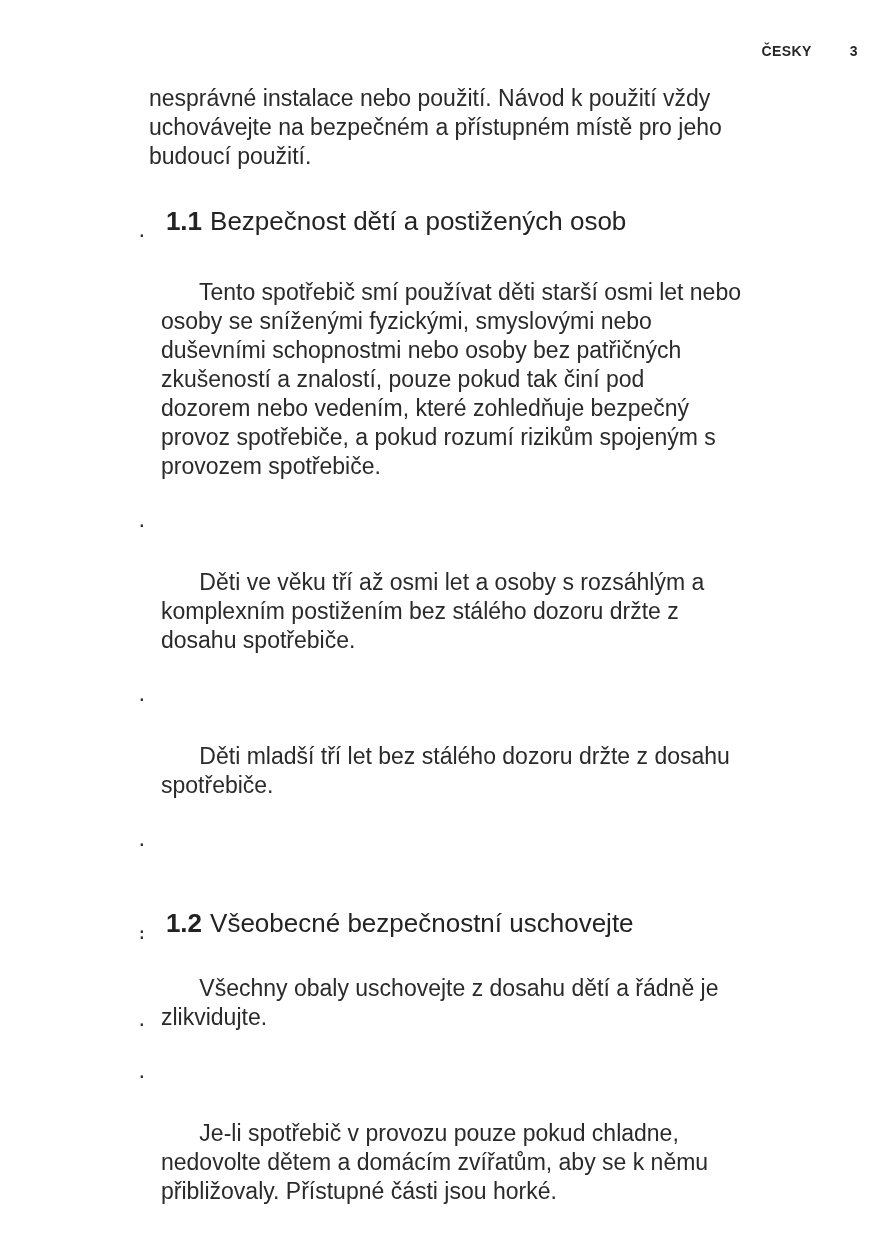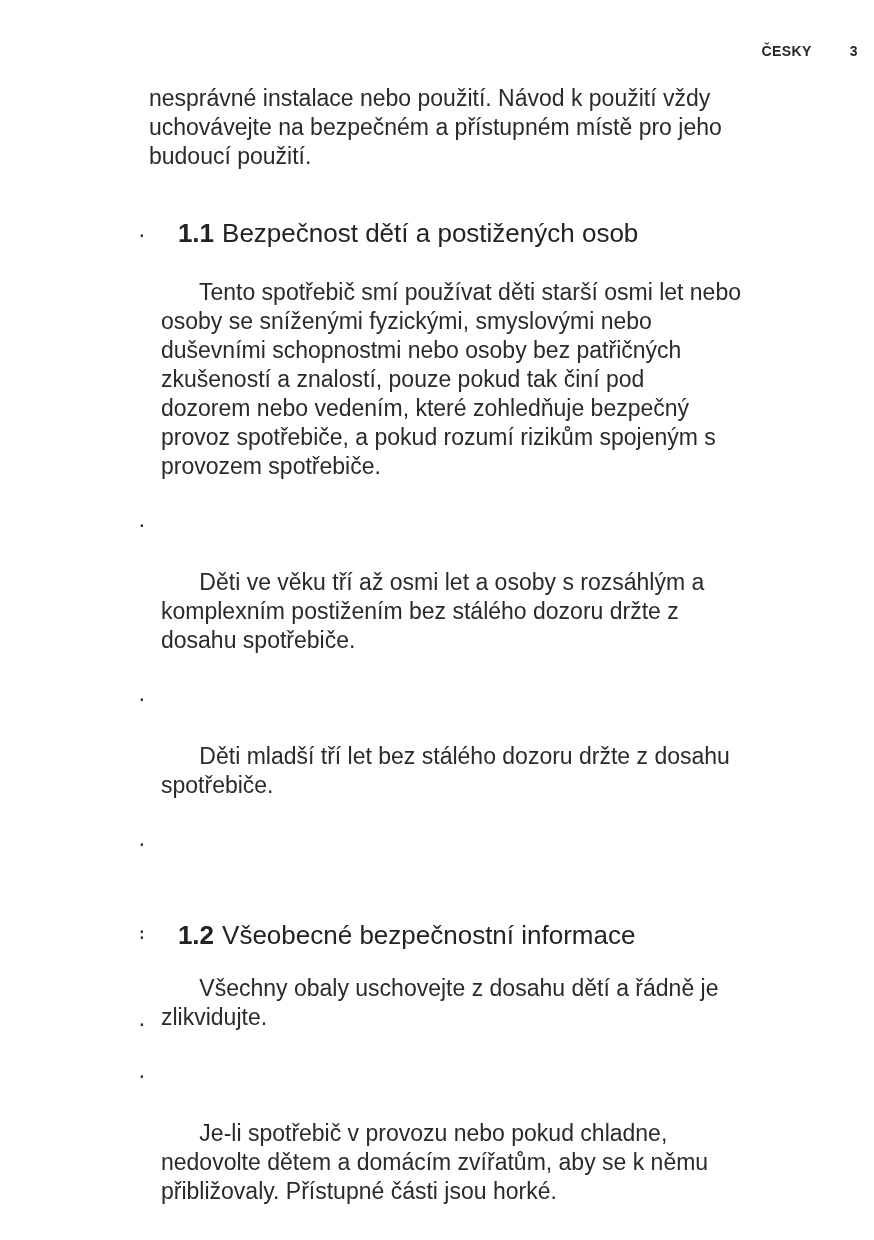--- a/index.html
+++ b/index.html
@@ -34,21 +34,21 @@
     left: 137px;
     top: 72px;
     margin: 12px;
     font-size: 23px;
     line-height: 29px;
     white-space: pre;
   }
   .sec-heading {
     position: absolute;
     left: 137px;
-    margin: 12px;
+    margin: 0;
     font-size: 26px;
     line-height: 30px;
     font-weight: normal;
     color: #232323;
     white-space: pre;
   }
   .sec-heading .sec-num {
     font-weight: bold;
     margin-right: 8px;
   }
@@ -122,29 +122,29 @@
     <li>
       <span class="bullet-marker">·</span>
     </li>
     <li>
       <span class="bullet-marker">·</span>
       <span>Všechny obaly uschovejte z dosahu dětí a řádně je
 zlikvidujte.</span>
     </li>
     <li>
       <span class="bullet-marker">·</span>
-      <span>Je-li spotřebič v provozu nebo pokud chladne,
+      <span>Je-li spotřebič v provozu pouze pokud chladne,
 nedovolte dětem a domácím zvířatům, aby se k němu
 přibližovaly. Přístupné části jsou horké.</span>
     </li>
 
   </ul>
 
   <h2 class="sec-heading" id="heading-1-2">
-    <span class="sec-num">1.2</span><span>Všeobecné bezpečnostní informace</span>
+    <span class="sec-num">1.2</span><span>Všeobecné bezpečnostní uschovejte</span>
   </h2>
 
   <ul class="bullet-list" id="list-1-2">
     <li>
       <span class="bullet-marker">·</span>
     </li>
     <li>
       <span class="bullet-marker">·</span>
     </li>
 

